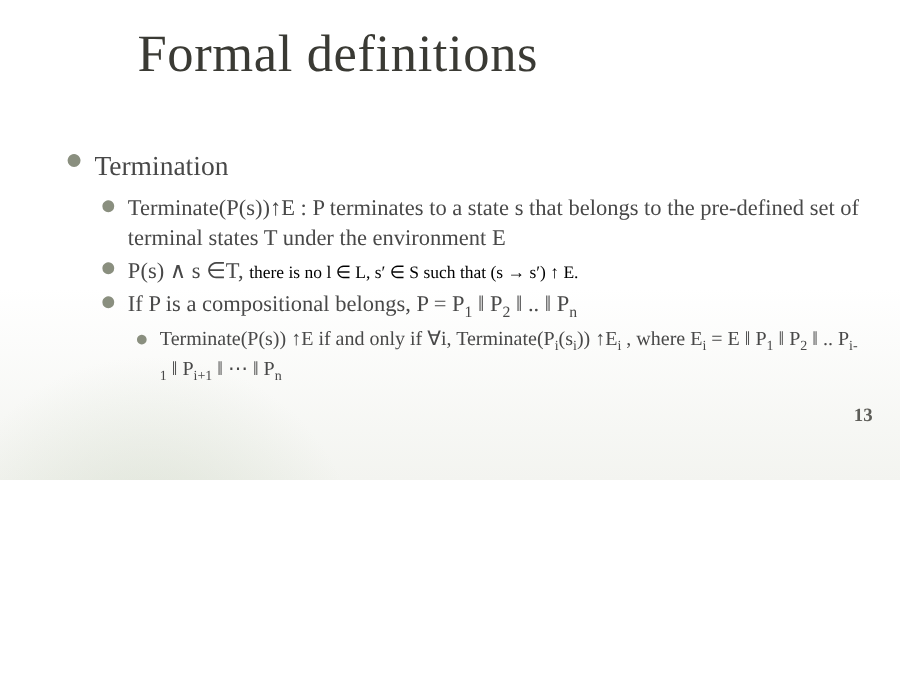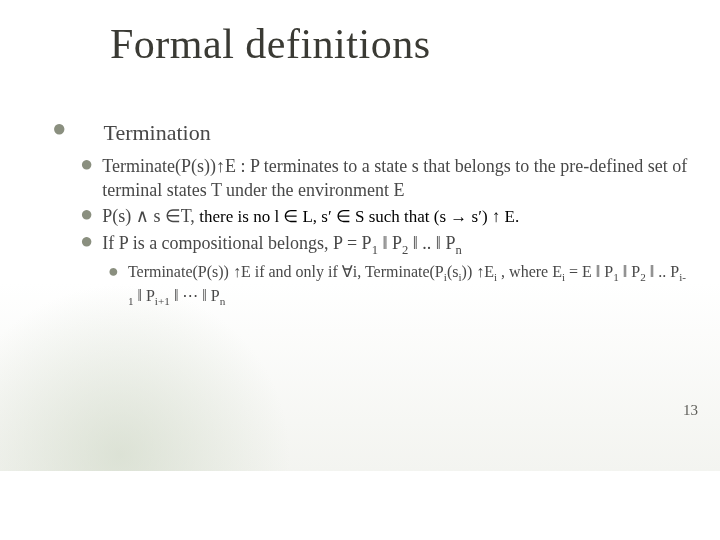--- a/index.html
+++ b/index.html
@@ -7,21 +7,21 @@
     padding: 0;
     width: 720px;
     height: 540px;
     font-family: Georgia, 'Times New Roman', serif;
     color: #333;
     overflow: hidden;
   }
   .slide {
     position: relative;
     width: 720px;
-    height: 471px;
+    height: 384px;
     background:
       radial-gradient(circle at 120px 455px, rgba(200,210,190,0.55) 0px, rgba(230,232,224,0.0) 170px),
       linear-gradient(to bottom, #ffffff 0%, #ffffff 60%, #f3f4f0 100%);
   }
   .title {
     position: absolute;
     top: 20px;
     left: 110px;
     font-size: 42px;
     color: #3a3a34;
@@ -46,53 +46,54 @@
     line-height: 20px;
   }
   .l1 .dot { font-size: 24px; }
   .dot-flex { display: flex; }
   .txt { flex: 1; }
   .sub { vertical-align: sub; font-size: 0.7em; }
   .img-frag {
     display: inline-block;
     font-family: 'Times New Roman', serif;
     color: #000;
-    font-size: 17px;
+    font-size: 14px;
   }
   .footer {
     position: absolute;
     bottom: 12px;
     left: 18px;
     font-family: 'Times New Roman', serif;
     font-size: 15px;
     color: #8b8f82;
     letter-spacing: 0.5px;
     font-variant: small-caps;
   }
   .footer .k { font-size: 19px; }
   .pagenum {
     position: absolute;
-    bottom: 52px;
+    bottom: 42px;
     right: 22px;
     font-size: 15px;
     color: #5d5d58;
+    font-weight: bold;
   }
 </style>
 </head>
 <body>
 
 <div class="slide">
 
   <div class="title">Formal definitions</div>
 
   <div class="content">
 
     <div class="l1 dot-flex">
       <span class="dot">●</span>
-      <span class="txt" style="font-size:22px;margin-left:28px;">Termination</span>
+      <span class="txt" style="font-size:22px;">Termination</span>
     </div>
 
     <div class="l2">
       <span class="dot">●</span>
       <span class="txt">Terminate(P(s))↑E : P terminates to a state s that belongs to the pre-defined set of terminal states T under the environment E</span>
     </div>
 
     <div class="l2">
       <span class="dot">●</span>
       <span class="txt">

